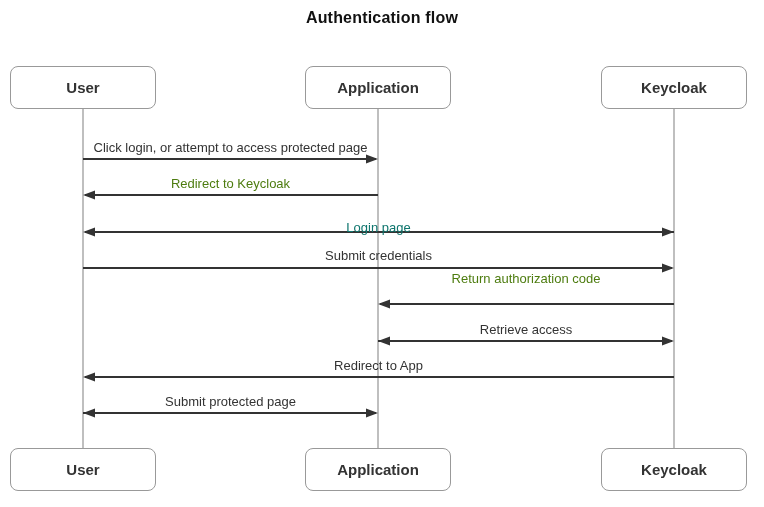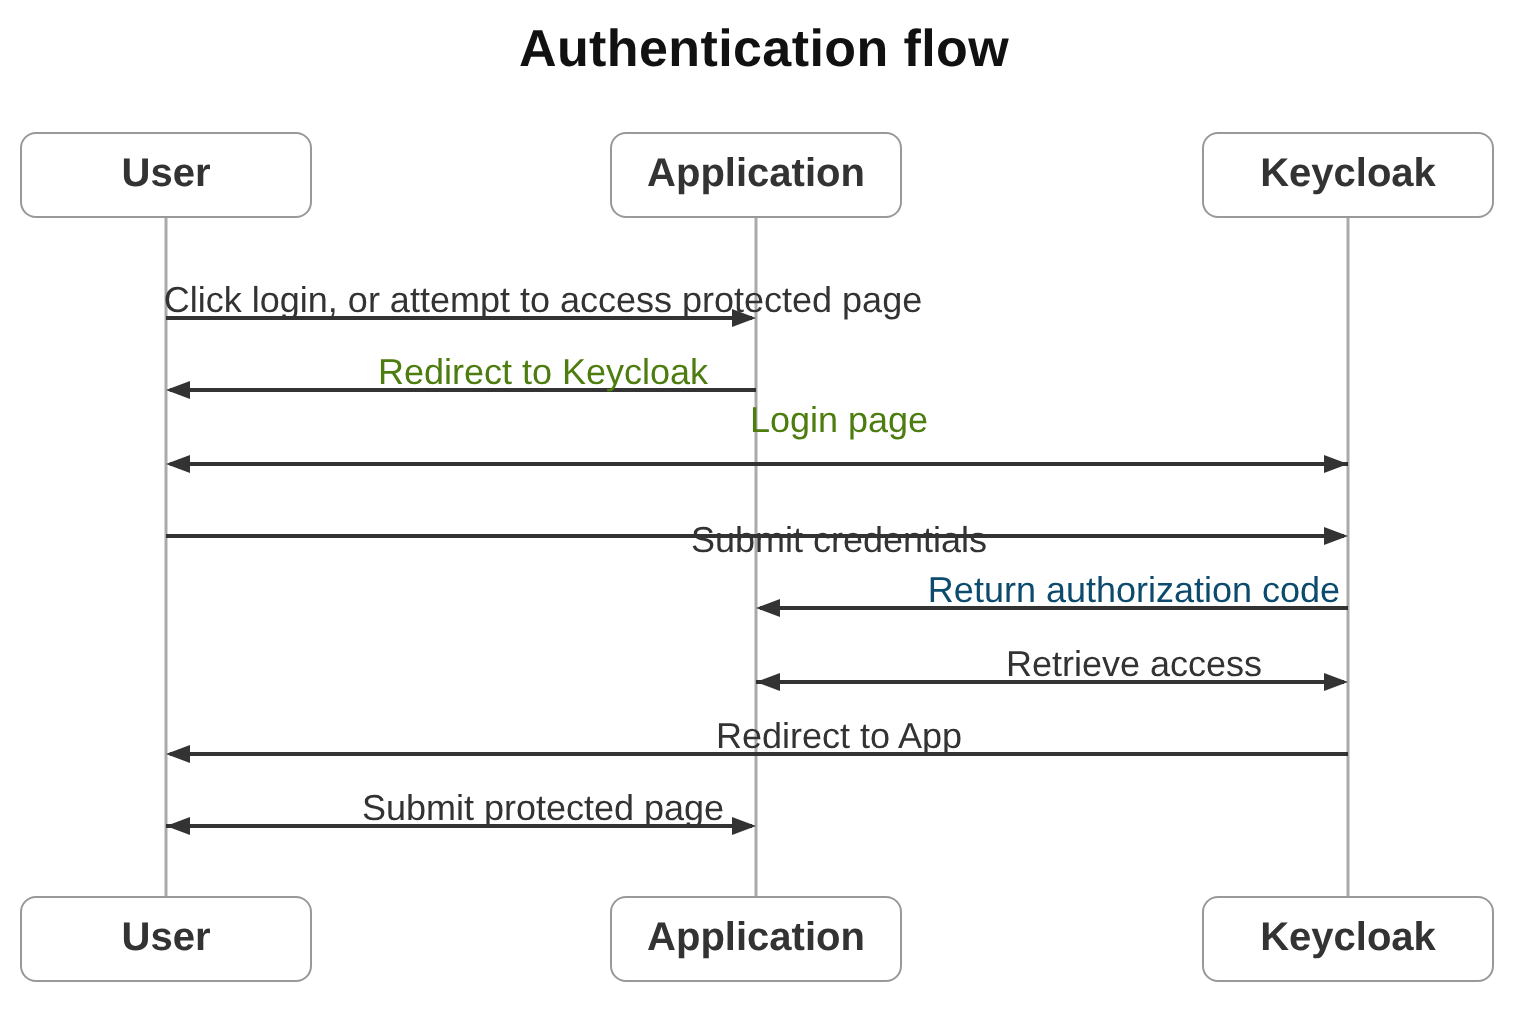--- a/index.html
+++ b/index.html
@@ -14,21 +14,21 @@
     height: 507px;
     background: #ffffff;
     overflow: hidden;
   }
   .diagram-title {
     position: absolute;
     top: 9px;
     left: 0;
     width: 100%;
     text-align: center;
-    font-size: 26px;
+    font-size: 16px;
     font-weight: 700;
     color: #111111;
     letter-spacing: 0.2px;
   }
   .arrows-layer {
     position: absolute;
     top: 0;
     left: 0;
     width: 764px;
     height: 507px;
@@ -37,32 +37,31 @@
     position: absolute;
     box-sizing: border-box;
     width: 146px;
     height: 43px;
     background: #ffffff;
     border: 1.5px solid #999999;
     border-radius: 8px;
     display: flex;
     align-items: center;
     justify-content: center;
-    font-size: 20px;
+    font-size: 15px;
     font-weight: 700;
     color: #333333;
   }
   .message-label {
     position: absolute;
     transform: translateX(-50%);
     white-space: nowrap;
-    font-size: 18px;
+    font-size: 13px;
     color: #333333;
     background: transparent;
-    margin-left: 41px;
   }
 </style>
 </head>
 <body>
 
 <div class="canvas">
   <div class="diagram-title">Authentication flow</div>
 
   <svg class="arrows-layer" id="arrows-layer" width="764" height="507" viewBox="0 0 764 507" xmlns="http://www.w3.org/2000/svg">
       <line x1="83" y1="109" x2="83" y2="448" stroke="#aaaaaa" stroke-width="1.5"></line>
@@ -105,20 +104,20 @@
       <div class="actor-box" style="left: 601px; top: 66px; border-color: rgb(153, 153, 153); background: rgb(255, 255, 255); color: rgb(51, 51, 51);">
         <span>Keycloak</span>
       </div>
       <div class="actor-box" style="left: 601px; top: 448px; border-color: rgb(153, 153, 153); background: rgb(255, 255, 255); color: rgb(51, 51, 51);">
         <span>Keycloak</span>
       </div>
     </div>
   <div id="labels-layer">
       <div class="message-label" style="left: 230.5px; top: 140px; color: rgb(51, 51, 51);">Click login, or attempt to access protected page</div>
       <div class="message-label" style="left: 230.5px; top: 176px; color: #4d7c0f;">Redirect to Keycloak</div>
-      <div class="message-label" style="left: 378.5px; top: 200px; color: #4d7c0f;">Login page</div>
-      <div class="message-label" style="left: 378.5px; top: 260px; color: rgb(51, 51, 51);">Submit credentials</div>
-      <div class="message-label" style="left: 526px; top: 285px; color: #0c4a6e;">Return authorization code</div>
+      <div class="message-label" style="left: 378.5px; top: 220px; color: #0f766e;">Login page</div>
+      <div class="message-label" style="left: 378.5px; top: 248px; color: rgb(51, 51, 51);">Submit credentials</div>
+      <div class="message-label" style="left: 526px; top: 271px; color: #4d7c0f;">Return authorization code</div>
       <div class="message-label" style="left: 526px; top: 322px; color: rgb(51, 51, 51);">Retrieve access</div>
       <div class="message-label" style="left: 378.5px; top: 358px; color: rgb(51, 51, 51); text-align: center;">Redirect to App</div>
       <div class="message-label" style="left: 230.5px; top: 394px; color: rgb(51, 51, 51);">Submit protected page</div>
     </div>
 </div>
 
 </body></html>

